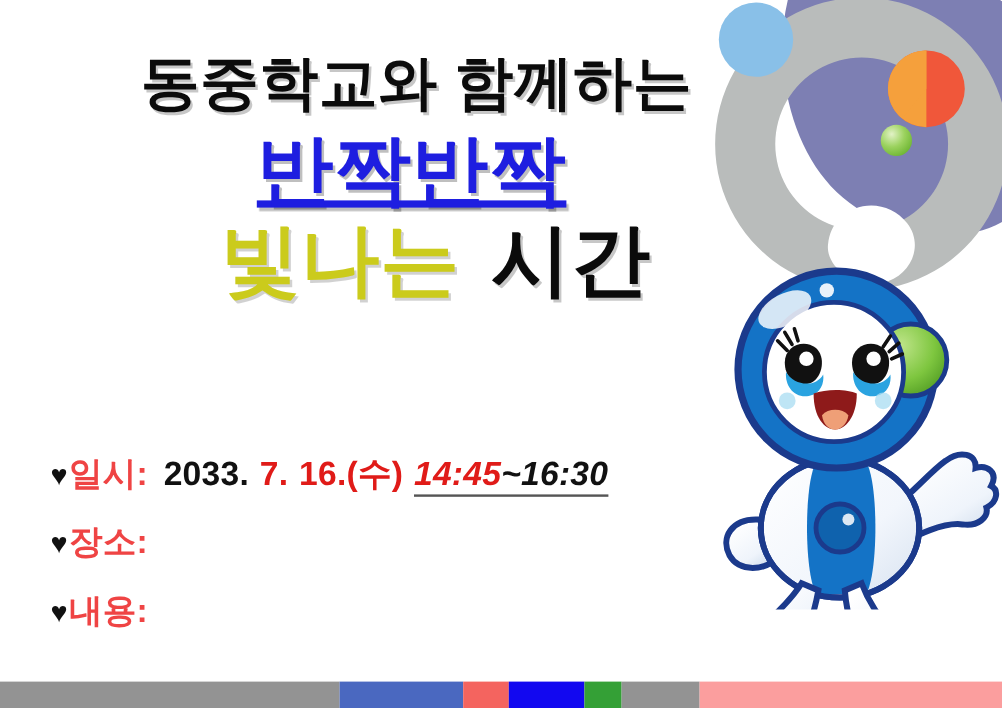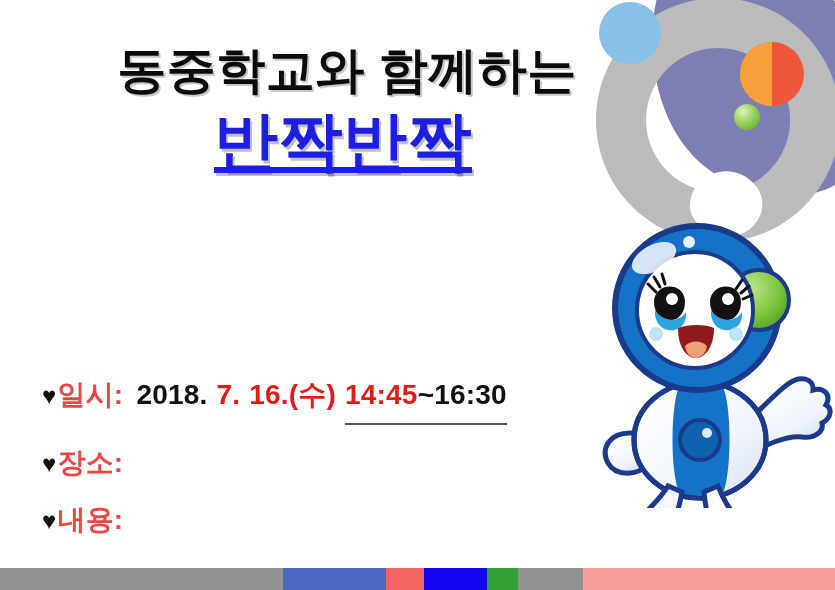--- a/index.html
+++ b/index.html
@@ -88,21 +88,22 @@
     line-height: 1;
   }
   .lbl { color: #ef4444; }
   .val { margin-left: 13px; }
   .red { color: #e01b18; }
   .green { color: #179427; }
   .black { color: #111111; }
   .sp { display: inline-block; width: 9px; }
   .underline-time {
     border-bottom: 2px solid #555555;
-    padding-bottom: 12px;
+    padding-bottom: 1px;
+    font-style: italic;
   }
 
   
   .mascot {
     position: absolute;
     left: 592px;
     top: 218px;
     width: 250px;
     height: 290px;
     z-index: 4;
@@ -171,20 +172,23 @@
       <path d="M772,42 A32,32 0 0 0 772,106 L772,42 Z" fill="#f5a03c"></path>
       <path d="M772,42 A32,32 0 0 0 752,99 L772,74 Z" fill="#f5a03c" opacity="0.85"></path>
     </g>
 
     <circle cx="747" cy="117" r="13" fill="url(#greenSphereGrad)"></circle>
   </svg>
 
   <div class="title-block">
     <div class="title-line title-line-1">동중학교와  함께하는</div>
     <div class="title-line title-line-2">반짝반짝</div>
+    <div class="title-line title-line-3">
+      <span class="t3-a">빛나는</span><span class="t3-b">시간</span>
+    </div>
   </div>
 
   <svg class="mascot" viewBox="0 0 250 290" xmlns="http://www.w3.org/2000/svg">
 
     <path d="M40,215 C18,214 8,230 16,245 C24,259 46,258 56,246 L58,222 Z" fill="url(#limbGrad)" stroke="#1b3a8c" stroke-width="5"></path>
 
     <path d="M146,210 C166,196 182,176 196,166 C208,157 222,160 221,172
              C231,169 240,176 234,187 C240,190 240,200 230,205
              C232,213 223,221 210,219 C194,217 172,228 156,236 Z" fill="url(#limbGrad)" stroke="#1b3a8c" stroke-width="5"></path>
 
@@ -233,21 +237,21 @@
 
     <circle cx="64" cy="116" r="7" fill="#a8dcf2" opacity="0.75"></circle>
     <circle cx="144" cy="116" r="7" fill="#a8dcf2" opacity="0.75"></circle>
   </svg>
 
   <div class="details">
 
     <div class="detail-row">
       <span class="heart">♥</span>
       <span class="lbl">일시:</span>
-      <span class="val black">2018.</span>
+      <span class="val black">2033.</span>
       <span class="sp"></span>
       <span class="red">7.</span>
       <span class="sp"></span>
       <span class="red">16.(수)</span>
       <span class="sp"></span>
       <span class="underline-time"><span class="red">14:45</span><span class="black">~16:30</span></span>
     </div>
 
     <div class="detail-row">
       <span class="heart">♥</span>

